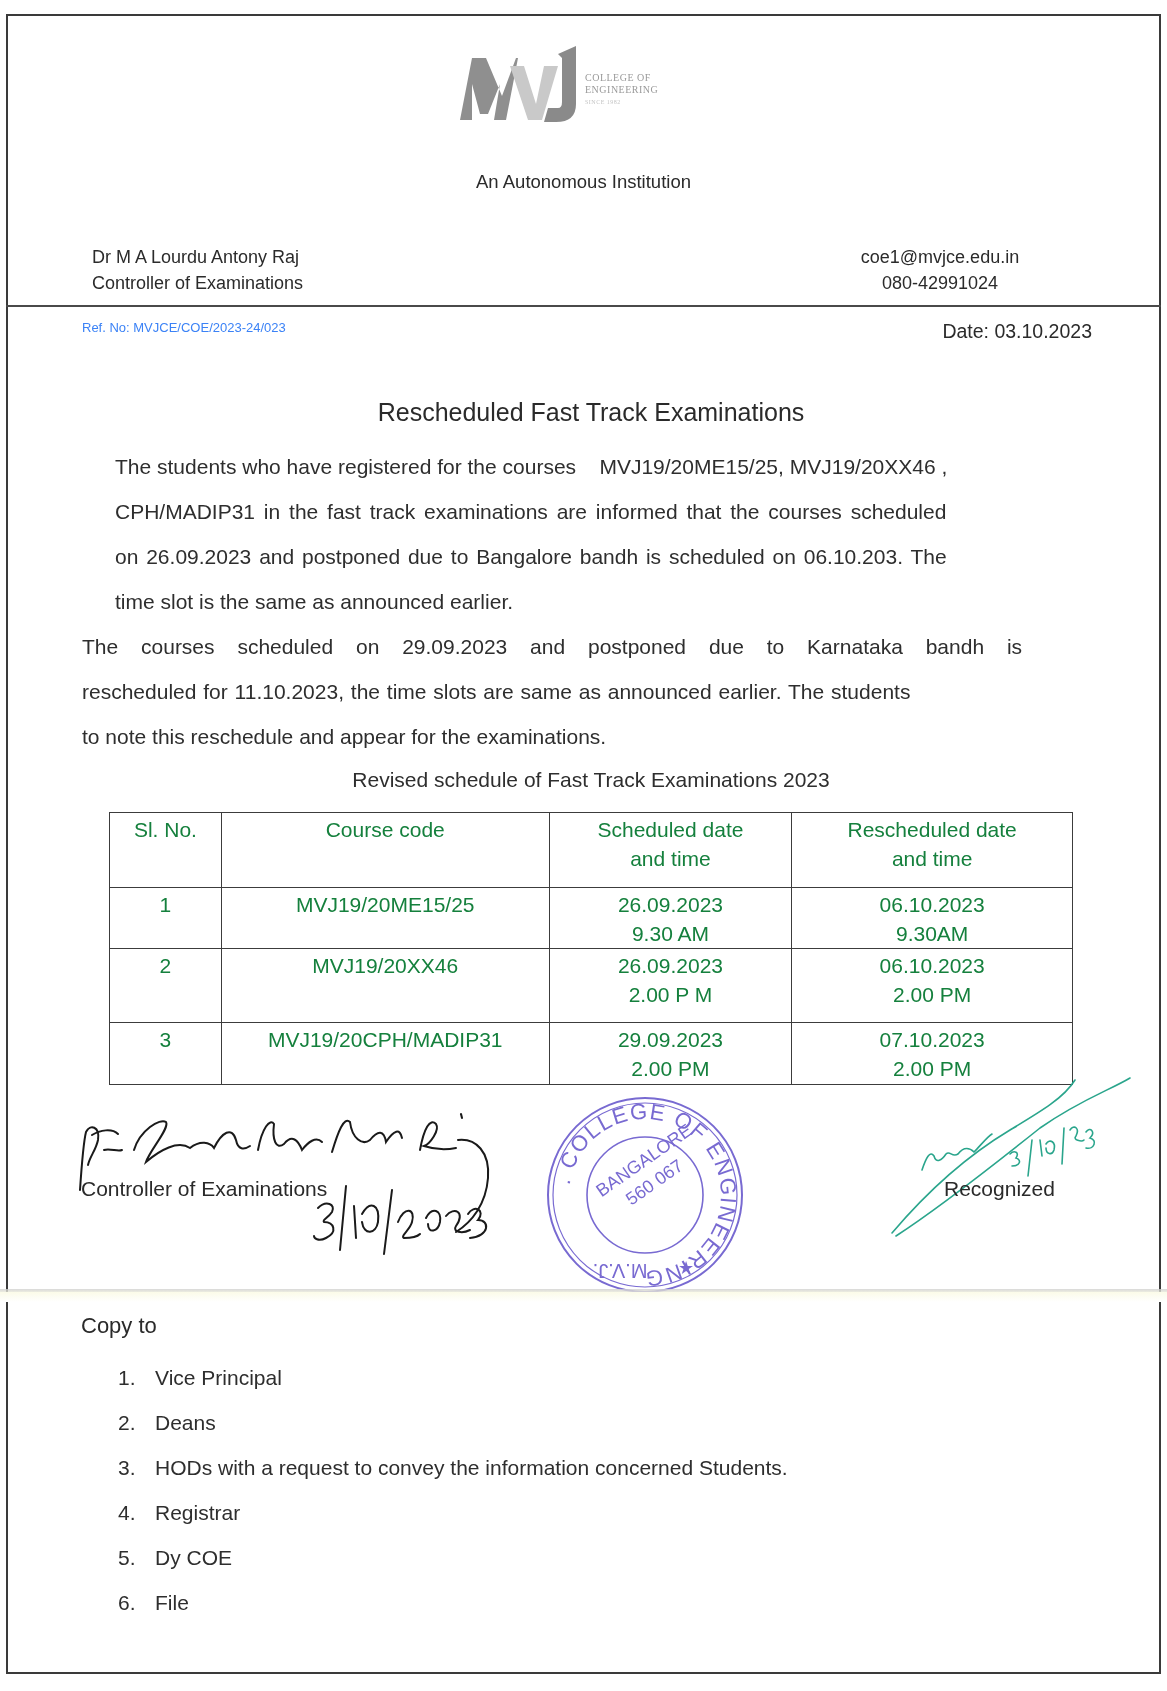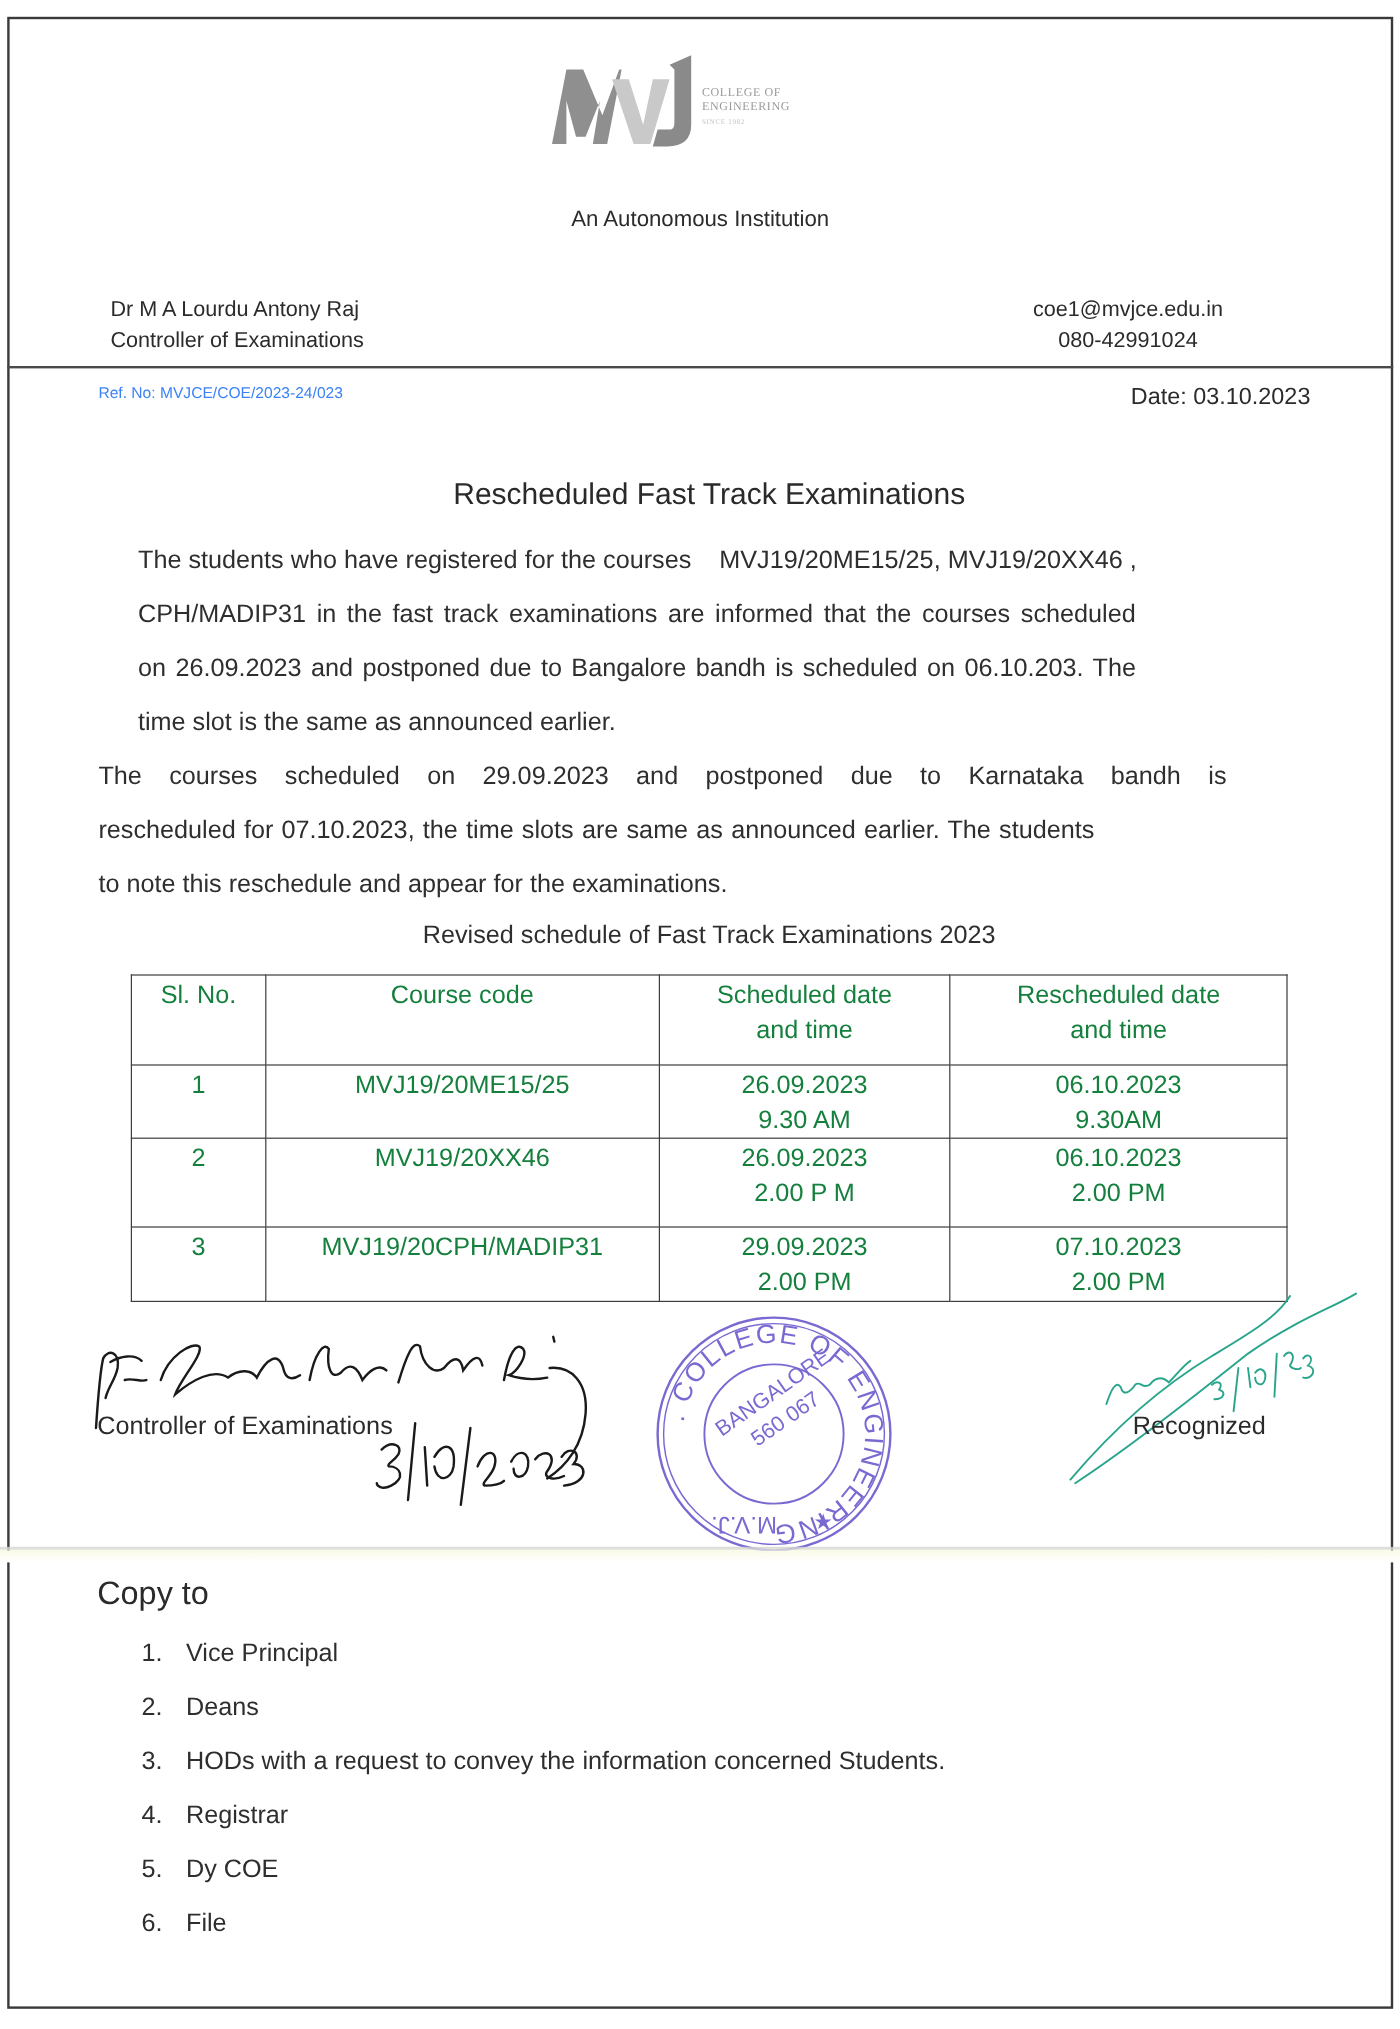--- a/index.html
+++ b/index.html
@@ -53,21 +53,21 @@
 
     
     .sig-svg { position: absolute; left: 0; top: 0; width: 1167px; height: 1691px; pointer-events: none; }
     .coe-label { position: absolute; left: 81px; top: 1177px; font-size: 21px; color: #2a2a2a; }
     .principal-label { position: absolute; left: 944px; top: 1177px; font-size: 21px; color: #2a2a2a; }
 
     
     .fold { position: absolute; left: 0; top: 1289px; width: 1167px; height: 3px; background: linear-gradient(#cfcfcf, #e7e7d8); opacity: 0.8; }
     .fold-tint { position: absolute; left: 0; top: 1292px; width: 1167px; height: 10px; background: linear-gradient(#fbfbe8, #ffffff); }
 
-    .copy-to { position: absolute; left: 81px; top: 1313px; font-size: 27px; color: #2a2a2a; }
+    .copy-to { position: absolute; left: 81px; top: 1313px; font-size: 22px; color: #2a2a2a; }
     .copy-list { position: absolute; left: 118px; top: 1355px; list-style: none; font-size: 21px; line-height: 45px; color: #2e2e2e; }
     .copy-list li { display: flex; }
     .copy-list .num { width: 37px; display: inline-block; }
   </style>
 </head>
 <body>
 
 <div class="frame"></div>
 
 <div class="logo">
@@ -103,21 +103,21 @@
 <div class="title">Rescheduled Fast Track Examinations</div>
 
 <div class="body-text p1">
   <div style="white-space:pre;">The students who have registered for the courses    MVJ19/20ME15/25, MVJ19/20XX46 ,</div>
   <div style="word-spacing:3px;">CPH/MADIP31 in the fast track examinations are informed that the courses scheduled</div>
   <div style="word-spacing:2px;">on 26.09.2023 and postponed due to Bangalore bandh is scheduled on 06.10.203. The</div>
   <div>time slot is the same as announced earlier.</div>
 </div>
 <div class="body-text p2">
   <div class="spaced" style="word-spacing:17px;">The courses scheduled on 29.09.2023 and postponed due to Karnataka bandh is</div>
-  <div style="word-spacing:1px;">rescheduled for 07.10.2023, the time slots are same as announced earlier. The students</div>
+  <div style="word-spacing:1px;">rescheduled for 11.10.2023, the time slots are same as announced earlier. The students</div>
   <div>to note this reschedule and appear for the examinations.</div>
 </div>
 
 <div class="table-caption">Revised schedule of Fast Track Examinations 2023</div>
 
 <table class="sched">
   <thead>
     <tr>
       <th class="c1">
           <div>Sl. No.</div>

